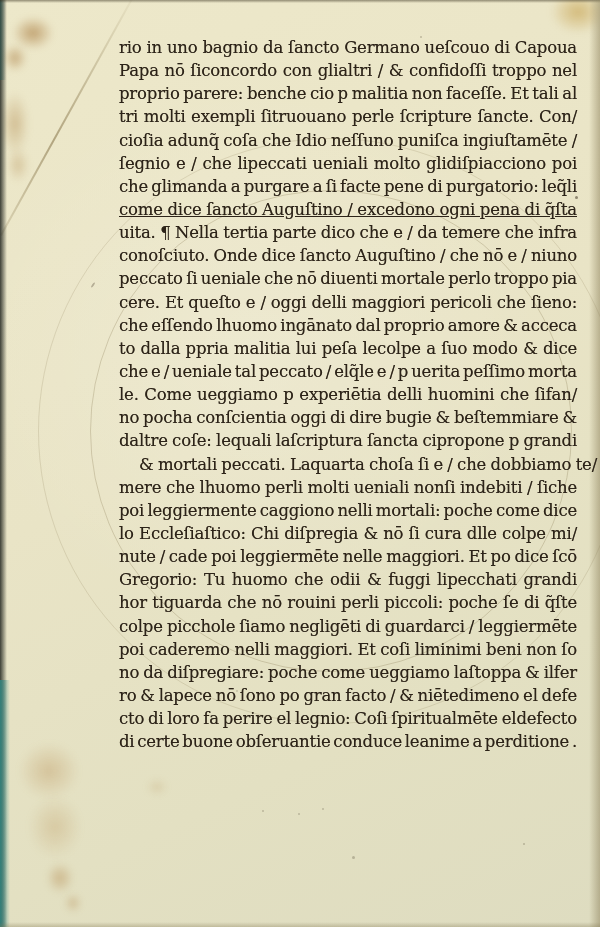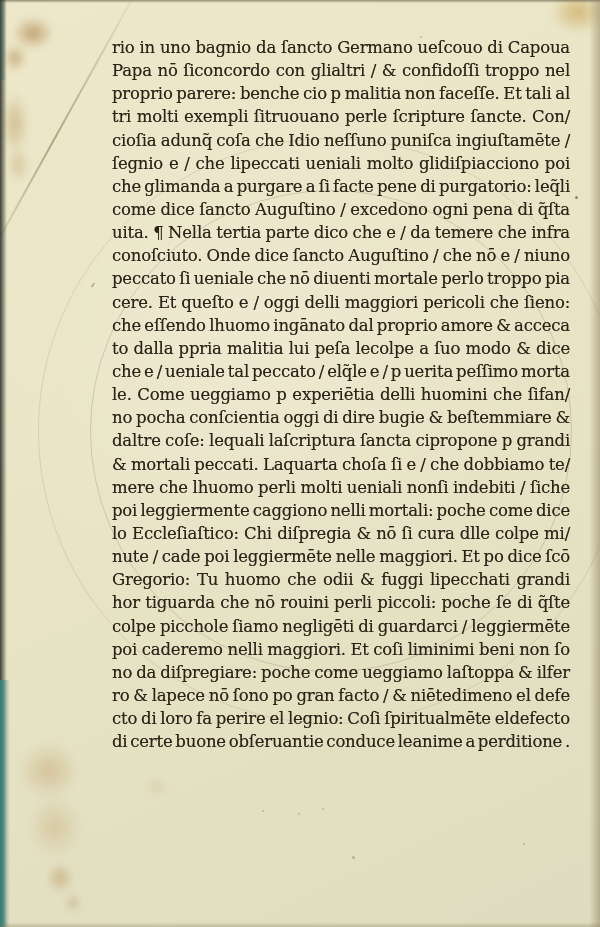--- a/index.html
+++ b/index.html
@@ -4,21 +4,21 @@
 <style>
   html,body{margin:0;padding:0;background:#555;}
   .page{
     position:relative;width:600px;height:927px;overflow:hidden;
     background:
       radial-gradient(ellipse 420px 380px at 42% 38%, rgba(255,255,255,0.16), rgba(255,255,255,0) 70%),
       linear-gradient(155deg,#ede8ca 0%, #e9e4c6 45%, #e3e0c2 75%, #dedcc0 100%);
     font-family:"DejaVu Serif", serif;
   }
   
-  .textblock{position:absolute;left:112px;top:36px;width:458px;}
+  .textblock{position:absolute;left:119px;top:36px;width:458px;}
   .line{
     white-space:nowrap;height:23.15px;line-height:23.15px;
     font-size:16.5px;letter-spacing:-0.2px;color:#2c2318;
     text-shadow:0 0 0.5px rgba(44,35,24,0.55);
   }
   
   .edge-left{position:absolute;left:0;top:0;width:7px;height:927px;
     background:linear-gradient(to right, rgba(32,36,30,0.85), rgba(32,36,30,0));}
   .edge-left-teal{position:absolute;left:0;top:680px;width:10px;height:247px;
     background:linear-gradient(to right, #2f8a85, rgba(47,138,133,0));opacity:0.85;}
@@ -101,32 +101,32 @@
   <div class="edge-bottom"></div>
 
   <div class="textblock">
     <div class="line"><span style="word-spacing: -0.0833333px;">rio in uno bagnio da ſancto Germano ueſcouo di Capoua</span></div>
     <div class="line"><span style="word-spacing: 0.651042px;">Papa nō ſiconcordo con glialtri / &amp; confidoſſi troppo nel</span></div>
     <div class="line"><span style="word-spacing: -1.33125px;">proprio parere: benche cio p malitia non faceſſe. Et tali al</span></div>
     <div class="line"><span style="word-spacing: 0.513393px;">tri molti exempli ſitruouano perle ſcripture ſancte. Con/</span></div>
     <div class="line"><span style="word-spacing: -0.734375px;">cioſia adunq̃ coſa che Idio neſſuno puniſca ingiuſtamēte /</span></div>
     <div class="line"><span style="word-spacing: 0.802734px;">ſegnio e / che lipeccati ueniali molto glidiſpiacciono poi</span></div>
     <div class="line"><span style="word-spacing: -1.70938px;">che glimanda a purgare a ſi facte pene di purgatorio: leq̃li</span></div>
-    <div class="line"><span style="word-spacing: -0.354167px;">come dice ſancto Auguſtino / excedono ogni pena di q̃ſta</span></div>
+    <div class="line"><span style="word-spacing: -0.354167px; text-decoration: underline;">come dice ſancto Auguſtino / excedono ogni pena di q̃ſta</span></div>
     <div class="line"><span style="word-spacing: -0.480469px;">uita. ¶ Nella tertia parte dico che e / da temere che infra</span></div>
     <div class="line"><span style="word-spacing: -0.773438px;">conoſciuto. Onde dice ſancto Auguſtino / che nō e / niuno</span></div>
     <div class="line"><span style="word-spacing: -1.54688px; margin-top: 20px;">peccato ſi ueniale che nō diuenti mortale perlo troppo pia</span></div>
     <div class="line"><span style="word-spacing: 0.021875px;">cere. Et queſto e / oggi delli maggiori pericoli che ſieno:</span></div>
     <div class="line"><span style="word-spacing: -1.71094px;">che eſſendo lhuomo ingānato dal proprio amore &amp; acceca</span></div>
     <div class="line"><span style="word-spacing: 0.276989px;">to dalla ppria malitia lui peſa lecolpe a ſuo modo &amp; dice</span></div>
     <div class="line"><span style="word-spacing: -2.02524px;">che e / ueniale tal peccato / elq̃le e / p uerita peſſimo morta</span></div>
     <div class="line"><span style="word-spacing: 0.576172px;">le. Come ueggiamo p experiētia delli huomini che ſifan/</span></div>
     <div class="line"><span style="word-spacing: -1.13889px;">no pocha conſcientia oggi di dire bugie &amp; beſtemmiare &amp;</span></div>
     <div class="line"><span style="word-spacing: -0.694196px;">daltre coſe: lequali laſcriptura ſancta cipropone p grandi</span></div>
-    <div class="line"><span style="word-spacing: -0.65625px;">&amp; mortali peccati. Laquarta choſa ſi e / che dobbiamo te/</span></div>
+    <div class="line"><span style="word-spacing: -0.65625px; margin-left: 20px;">&amp; mortali peccati. Laquarta choſa ſi e / che dobbiamo te/</span></div>
     <div class="line"><span style="word-spacing: -0.411458px;">mere che lhuomo perli molti ueniali nonſi indebiti / ſiche</span></div>
     <div class="line"><span style="word-spacing: -1.80357px;">poi leggiermente caggiono nelli mortali: poche come dice</span></div>
     <div class="line"><span style="word-spacing: 0.185938px;">lo Eccleſiaſtico: Chi diſpregia &amp; nō ſi cura dlle colpe mi/</span></div>
     <div class="line"><span style="word-spacing: -1.2375px;">nute / cade poi leggiermēte nelle maggiori. Et po dice ſcō</span></div>
     <div class="line"><span style="word-spacing: 1.65625px;">Gregorio: Tu huomo che odii &amp; fuggi lipecchati grandi</span></div>
     <div class="line"><span style="word-spacing: 0.360938px;">hor tiguarda che nō rouini perli piccoli: poche ſe di q̃ſte</span></div>
     <div class="line"><span style="word-spacing: -0.941964px;">colpe picchole ſiamo negligēti di guardarci / leggiermēte</span></div>
     <div class="line"><span style="word-spacing: -0.407986px;">poi caderemo nelli maggiori. Et coſi liminimi beni non ſo</span></div>
     <div class="line"><span style="word-spacing: -0.955078px;">no da diſpregiare: poche come ueggiamo laſtoppa &amp; ilfer</span></div>
     <div class="line"><span style="word-spacing: -1.18229px;">ro &amp; lapece nō ſono po gran facto / &amp; niētedimeno el defe</span></div>

